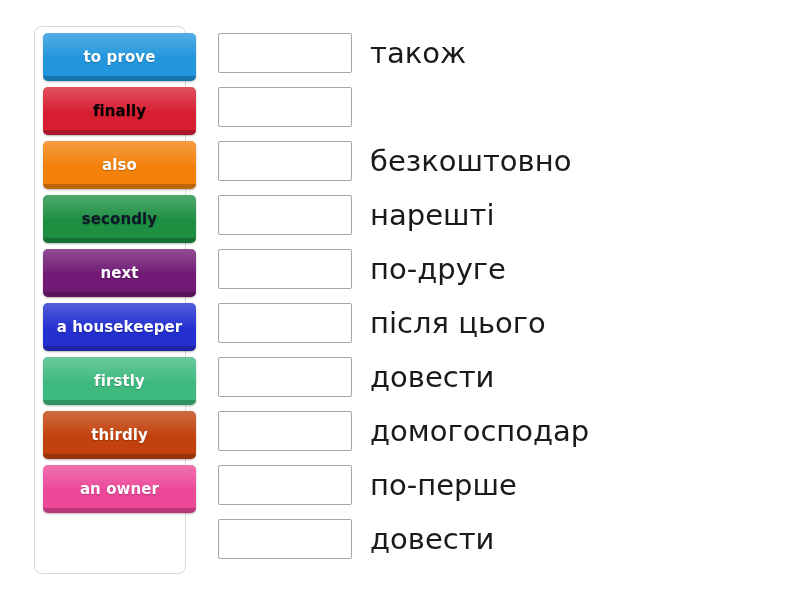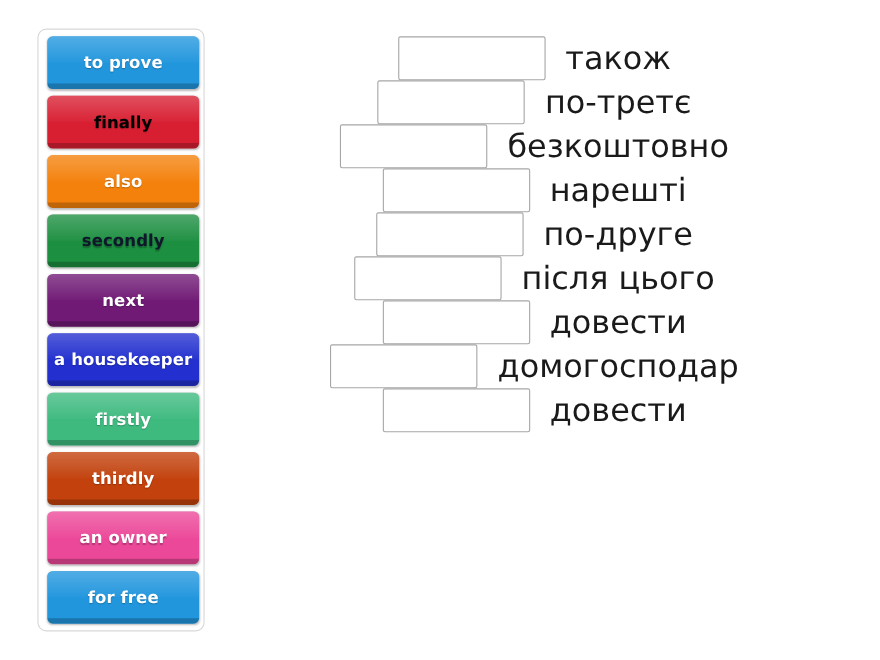--- a/index.html
+++ b/index.html
@@ -32,21 +32,21 @@
     background: #ffffff;
     padding: 6px 8px;
     display: flex;
     flex-direction: column;
     justify-content: flex-start;
     gap: 6px;
   }
 
   .tile {
     position: relative;
-    width: 138px;
+    width: 153px;
     height: 48px;
     border-radius: 5px;
     display: flex;
     align-items: center;
     justify-content: center;
     text-align: center;
     color: #ffffff;
     font-weight: bold;
     font-size: 15px;
     line-height: 17px;
@@ -79,26 +79,26 @@
     border-radius: 0 0 5px 5px;
   }
   .tile .tile-text {
     position: relative;
     z-index: 2;
   }
 
   
   #match-list {
     position: absolute;
-    left: 206px;
+    left: 218px;
     top: 33px;
     width: 560px;
     display: flex;
     flex-direction: column;
-    align-items: center;
+    gap: 14px;
   }
 
   .match-row {
     display: flex;
     align-items: center;
     height: 40px;
   }
 
   .drop-box {
     width: 134px;
@@ -144,33 +144,29 @@
       </div>
       <div class="tile" style="background: rgb(62, 186, 127); color: rgb(255, 255, 255);">
         <span class="tile-text">firstly</span>
       </div>
       <div class="tile" style="background: #c2410c; color: rgb(255, 255, 255);">
         <span class="tile-text">thirdly</span>
       </div>
       <div class="tile" style="background: #ec4899; color: rgb(255, 255, 255);">
         <span class="tile-text">an owner</span>
       </div>
-      <div class="tile" style="background: rgb(33, 150, 221); color: rgb(255, 255, 255);">
-        <span class="tile-text">for free</span>
-      </div>
     </div>
 
   <div id="match-list">
       <div class="match-row">
         <div class="drop-box"></div>
         <div class="prompt">також</div>
       </div>
       <div class="match-row">
         <div class="drop-box"></div>
-        <div class="prompt">по-третє</div>
       </div>
       <div class="match-row">
         <div class="drop-box"></div>
         <div class="prompt">безкоштовно</div>
       </div>
       <div class="match-row">
         <div class="drop-box"></div>
         <div class="prompt">нарешті</div>
       </div>
       <div class="match-row">
@@ -184,17 +180,21 @@
       <div class="match-row">
         <div class="drop-box"></div>
         <div class="prompt">довести</div>
       </div>
       <div class="match-row">
         <div class="drop-box"></div>
         <div class="prompt">домогосподар</div>
       </div>
       <div class="match-row">
         <div class="drop-box"></div>
+        <div class="prompt">по-перше</div>
+      </div>
+      <div class="match-row">
+        <div class="drop-box"></div>
         <div class="prompt">довести</div>
       </div>
     </div>
 
 </div>
 
 </body></html>

